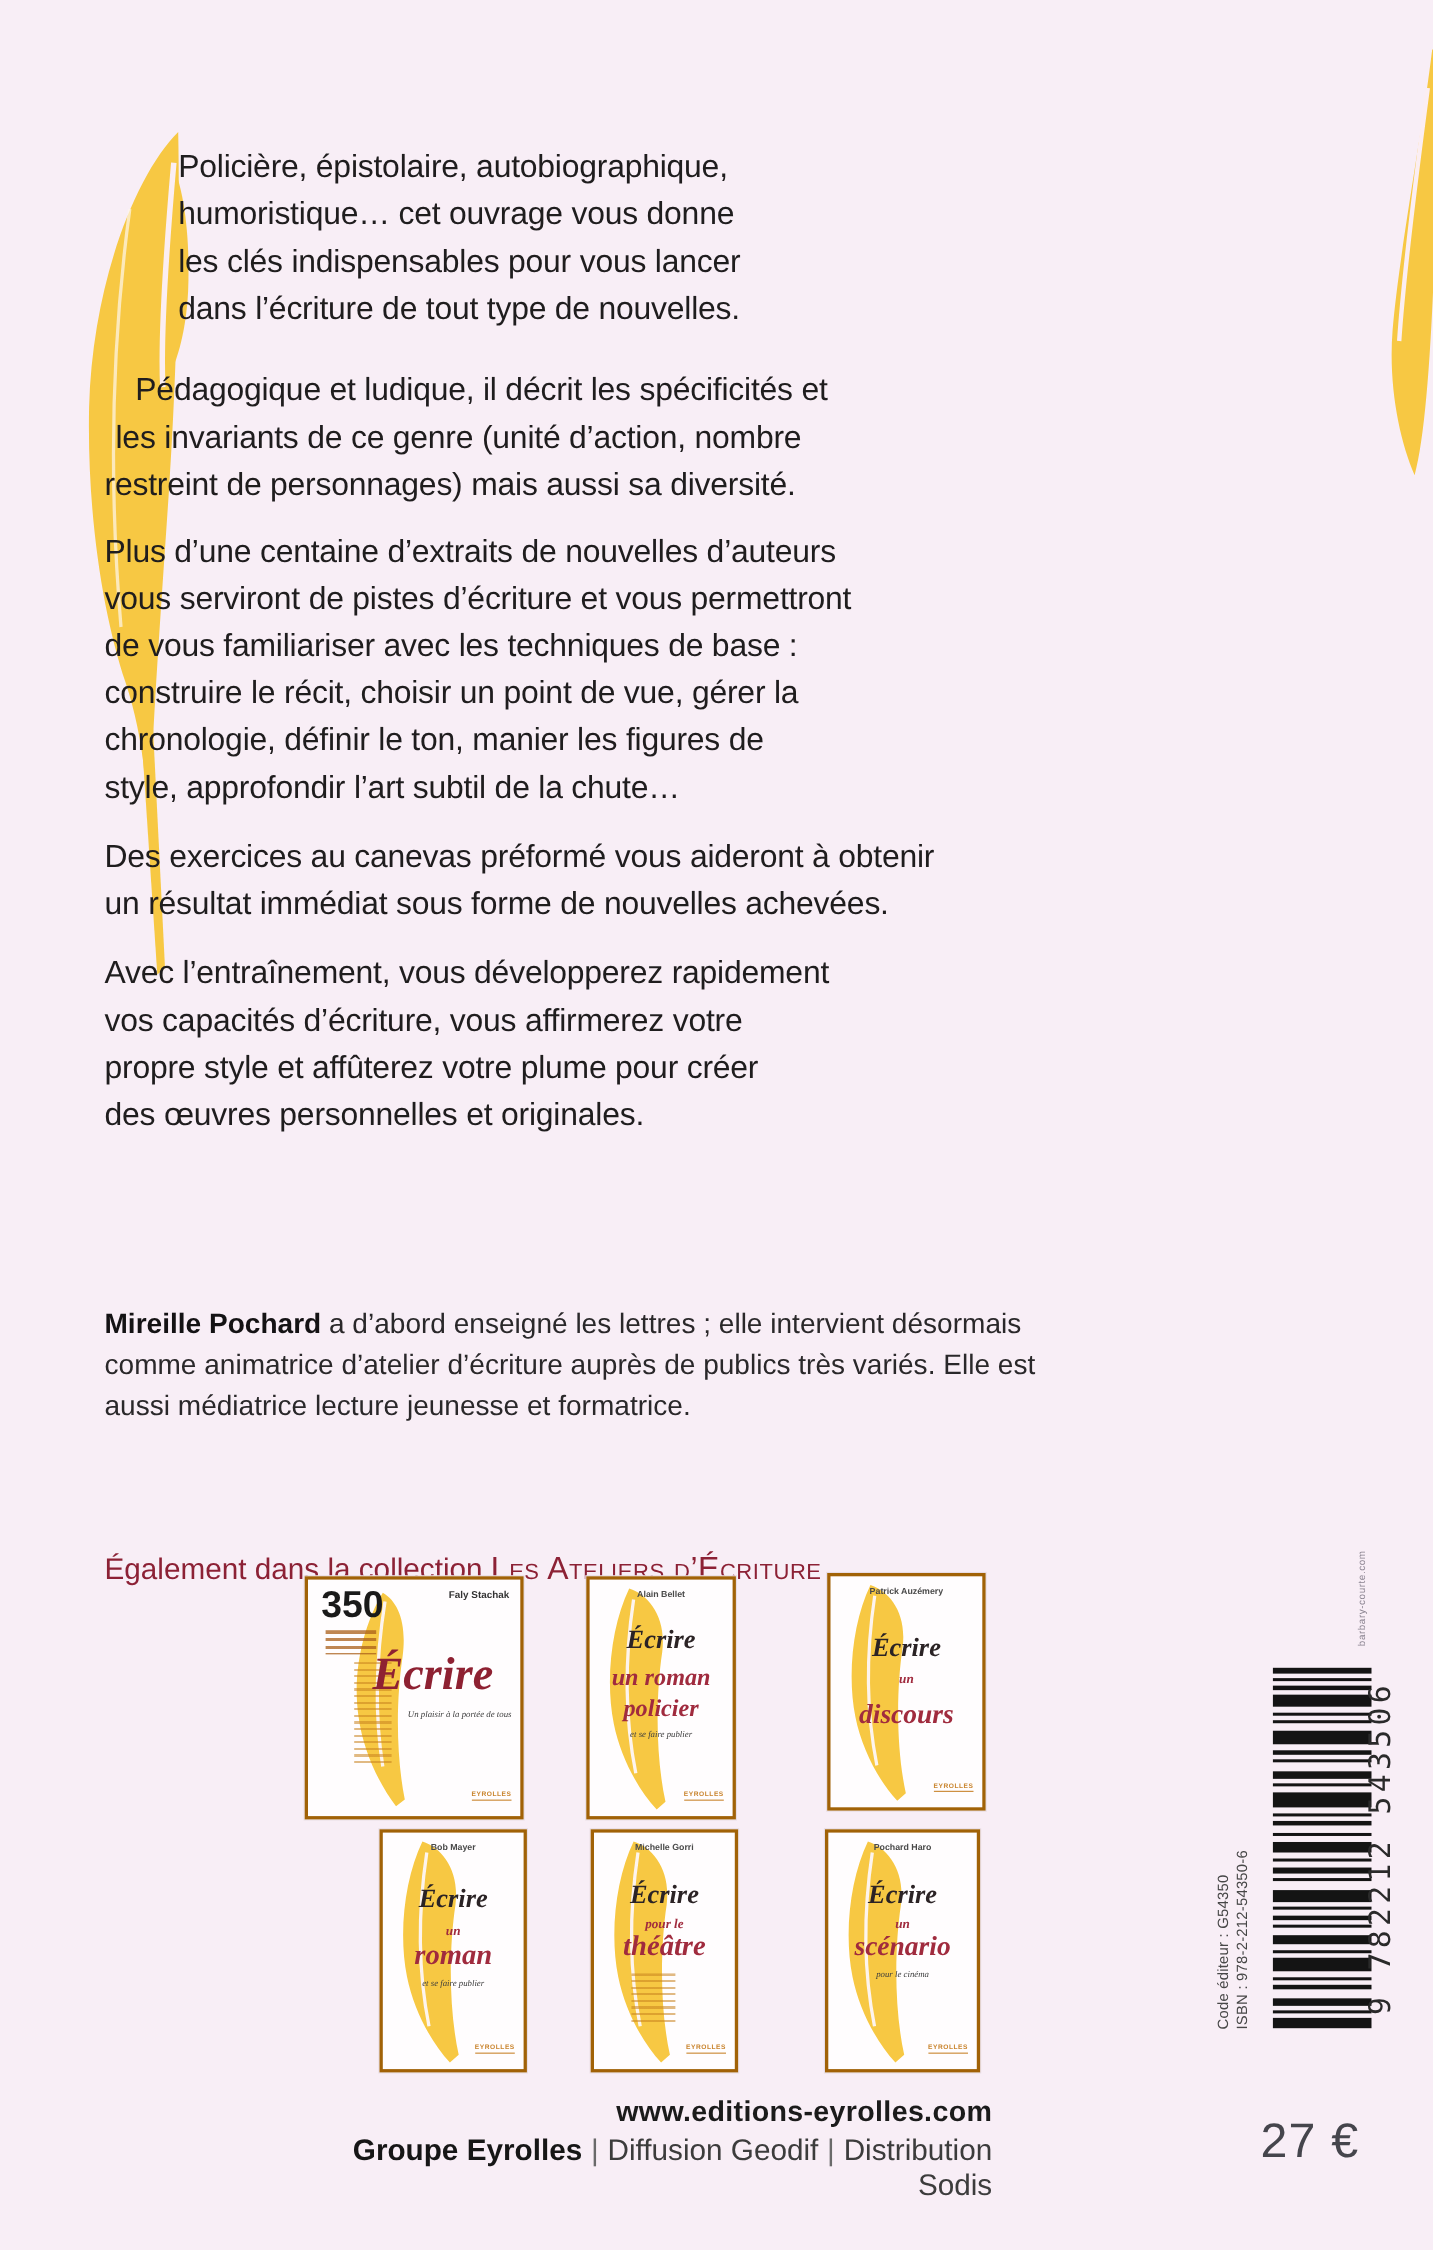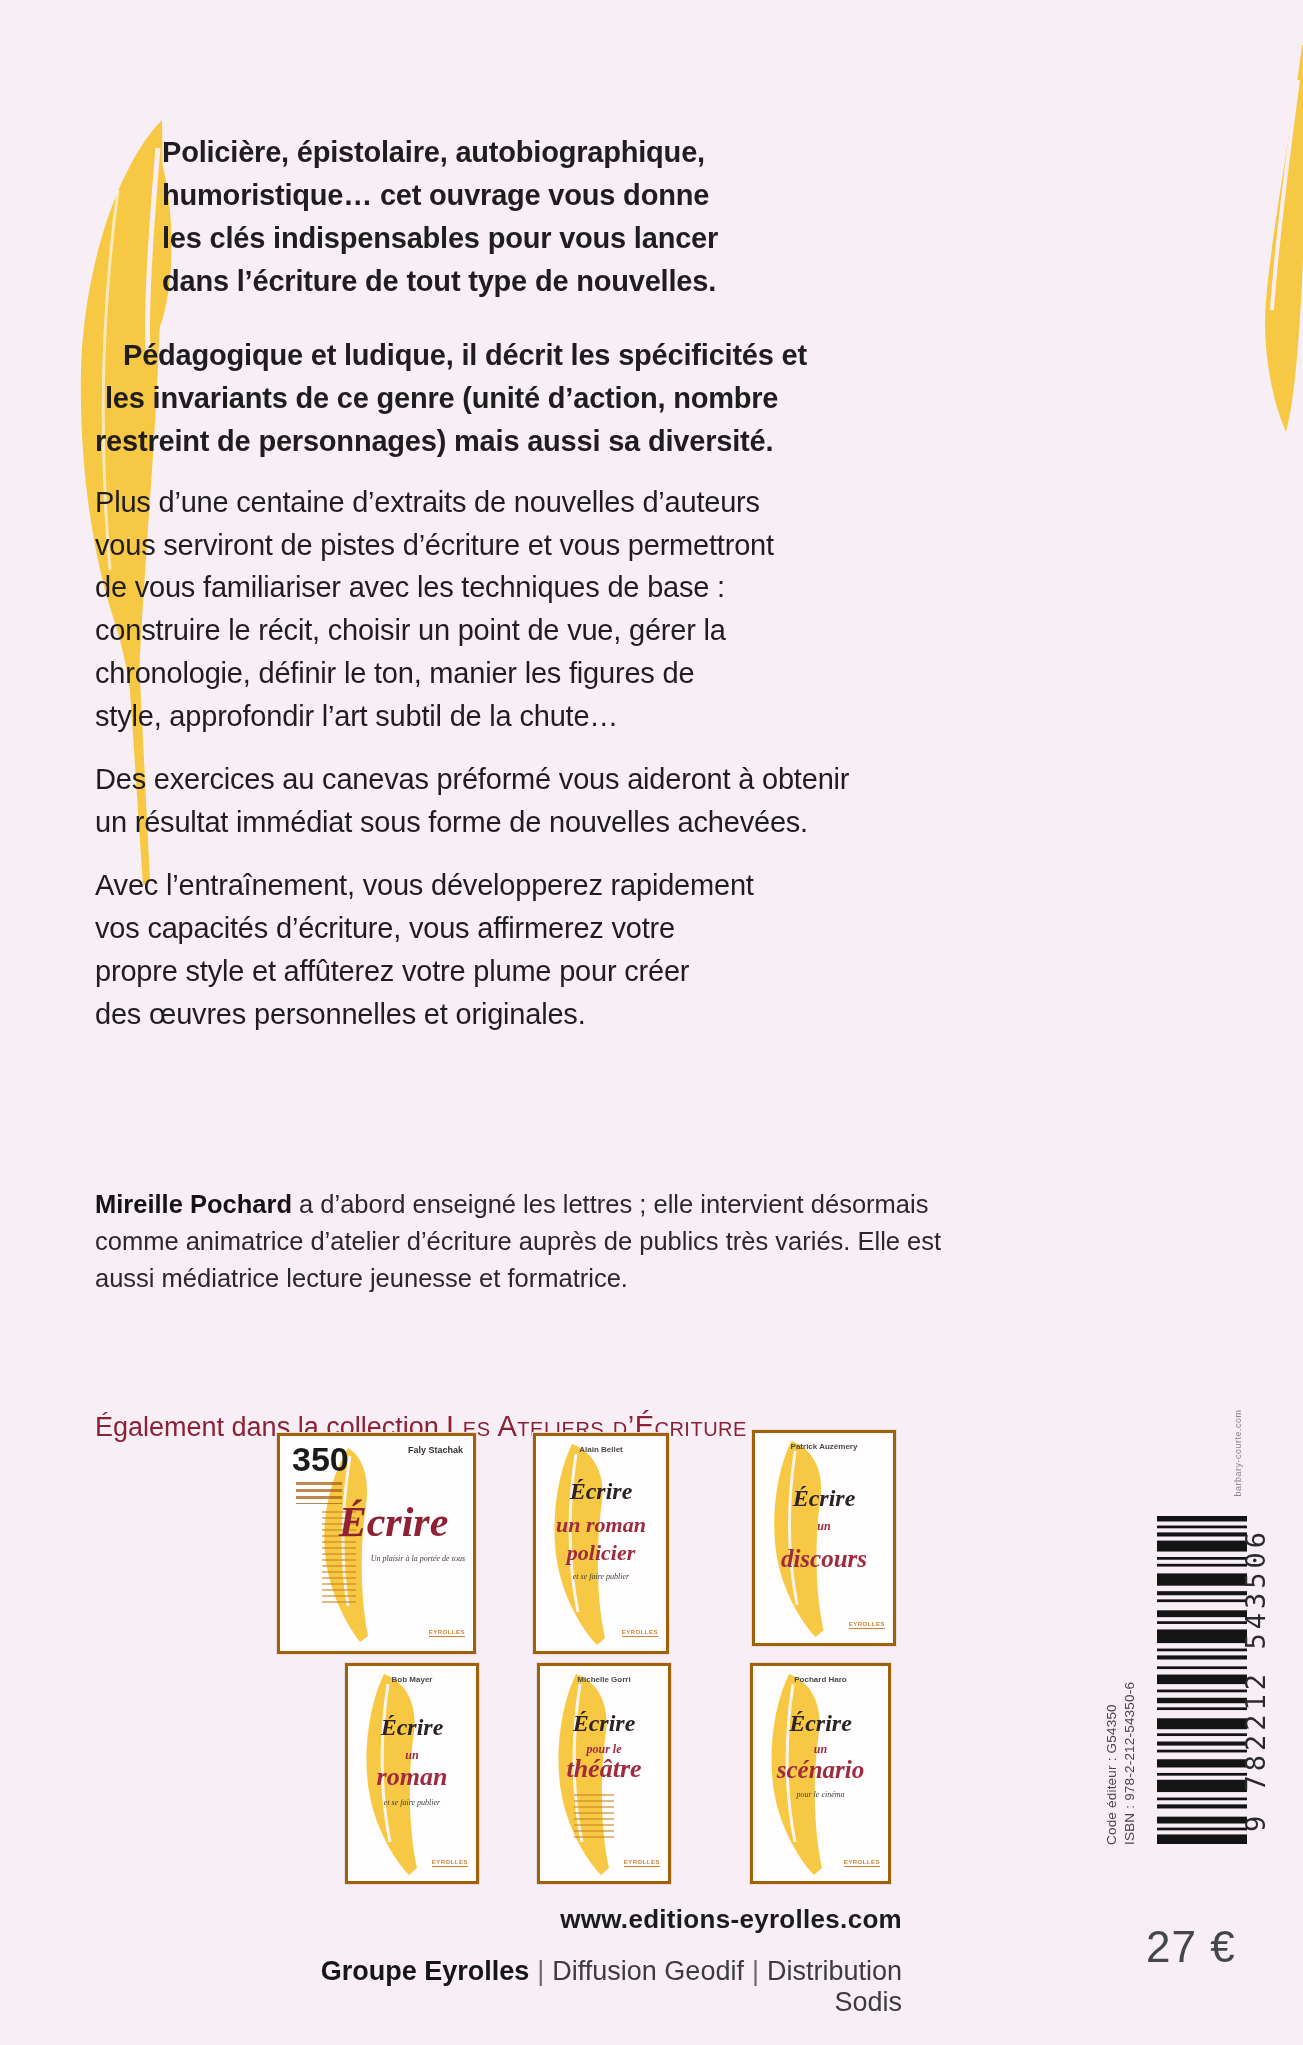--- a/index.html
+++ b/index.html
@@ -1,40 +1,40 @@
 <!DOCTYPE html>
 <html><head>
 <meta charset="utf-8">
 <style>
   html,body{margin:0;padding:0;}
   body{background:#f8eef6;font-family:"Liberation Sans",sans-serif;}
   .page{position:relative;width:1303px;height:2045px;background:#f8eef6;overflow:hidden;color:#1f1d1e;}
   .abs{position:absolute;}
   .para{position:absolute;font-size:29px;line-height:43px;color:#1f1d1e;letter-spacing:-0.2px;}
-  .para.bold{font-weight:700;}
+  .para.bold{font-weight:400;}
   .line{white-space:nowrap;}
   .indent1{padding-left:28px;}
   .bio{position:absolute;left:95px;top:1186px;width:740px;font-size:25.5px;line-height:37px;color:#2a282a;}
   .bio b{color:#141214;}
   .collection{position:absolute;left:95px;top:1366px;font-size:27px;font-weight:400;color:#8c2135;margin-top:44px;}
   .collection .smallcaps{font-variant:small-caps;font-size:29px;letter-spacing:0.5px;}
   .cover{position:absolute;background:#fffdfe;border:3px solid #a16207;box-shadow:0 0 0 1px #e8dde4;text-decoration:underline;}
   .cover .author{position:absolute;top:9px;left:0;right:0;text-align:center;font-size:8px;font-weight:700;color:#4a4a4a;}
   .cover .author.right{left:auto;right:10px;text-align:right;font-size:9px;color:#333;}
   .script{font-family:"Liberation Serif",serif;font-style:italic;}
   .t-black{color:#2b2325;font-weight:700;}
   .t-red{color:#a02b3e;font-weight:700;}
   .t-mid{font-size:12px;color:#a02b3e;font-weight:700;}
   .cover .title-line{position:absolute;left:0;right:0;text-align:center;white-space:nowrap;}
   .cover .subtitle{position:absolute;left:0;right:0;text-align:center;font-size:8px;color:#3c3c3c;}
   .cover .mini-logo{position:absolute;right:8px;bottom:14px;font-size:6px;font-weight:700;letter-spacing:0.5px;color:#c9842d;border-bottom:1px solid #c9842d;padding-bottom:1px;}
   .feather-wrap{position:absolute;pointer-events:none;}
   .smudge{position:absolute;background:repeating-linear-gradient(to bottom,rgba(200,130,30,0.55) 0 2px,rgba(255,255,255,0) 2px 6px);}
   .footer-web{position:absolute;left:500px;top:1904px;width:402px;text-align:right;font-size:26px;font-weight:700;color:#1b1b1b;letter-spacing:0.3px;}
-  .footer-line{position:absolute;left:300px;top:1940px;width:602px;text-align:right;font-size:27px;color:#3c3c3c;margin-top:16px;}
+  .footer-line{position:absolute;left:300px;top:1940px;width:602px;text-align:right;font-size:27px;color:#3c3c3c;}
   .footer-line .grp{font-weight:700;color:#161616;}
   .footer-line .sep{color:#6a6a6a;padding:0 8px;}
   .price{position:absolute;left:1146px;top:1922px;font-size:44px;color:#45454c;letter-spacing:1px;}
   .rot-wrap{position:absolute;}
   .rot-inner{position:absolute;left:50%;top:50%;transform:translate(-50%,-50%) rotate(-90deg);white-space:nowrap;}
   .code-lines{font-size:13.5px;line-height:18px;color:#474747;letter-spacing:0.2px;}
   .ean{font-size:27px;color:#2a2a2a;letter-spacing:4px;font-family:"DejaVu Sans Mono",monospace;}
   .credit{font-size:9px;color:#8a8390;letter-spacing:0.5px;}
 </style>
 </head>

